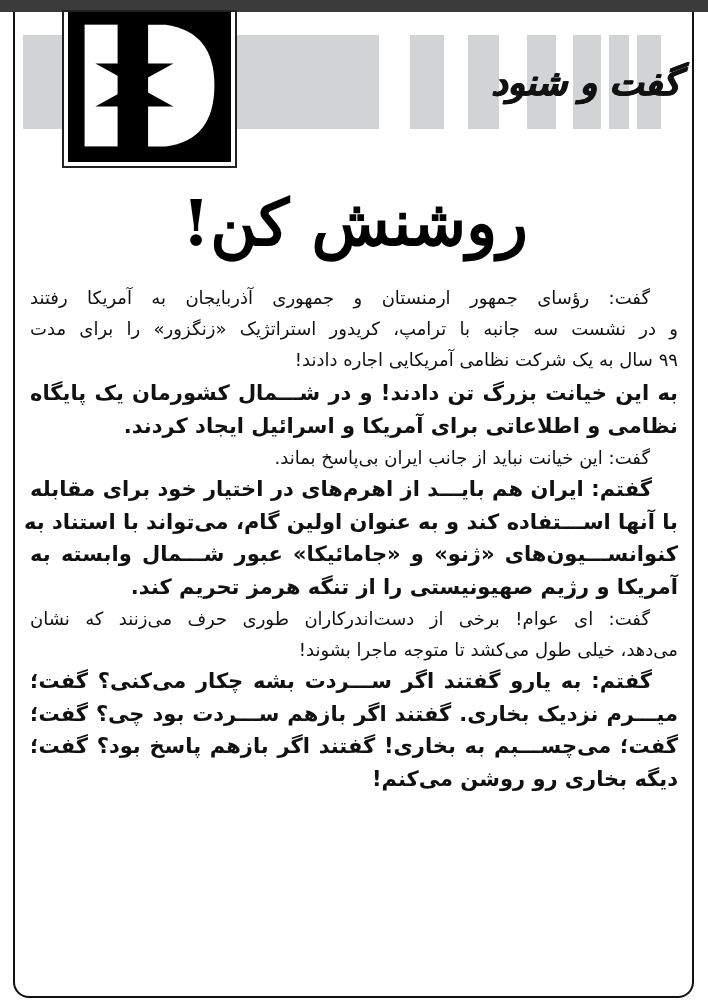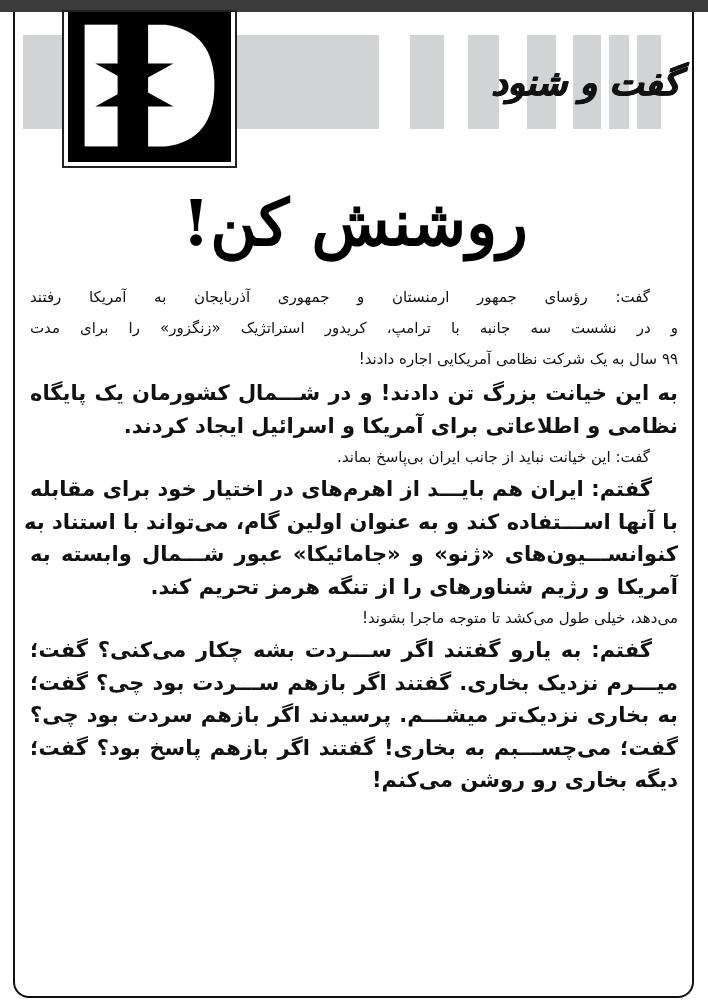--- a/index.html
+++ b/index.html
@@ -43,21 +43,21 @@
     font-size: 64px; line-height: 90px; color: #000;
   }
   .body {
     position: absolute; left: 30px; top: 282px; width: 648px;
     direction: rtl; text-align: justify; text-align-last: right;
     color: #111;
   }
   .para { margin: 0; }
   .para.said {
     font-family: "DejaVu Sans", sans-serif; font-weight: normal;
-    font-size: 15px; line-height: 31px; text-indent: 0; padding-right: 28px;
+    font-size: 18px; line-height: 31px; text-indent: 0; padding-right: 28px;
   }
   .para.replied {
     font-family: "DejaVu Sans", sans-serif; font-weight: bold;
     font-size: 21px; line-height: 32.5px;
   }
   .line { display: block; white-space: nowrap; text-align-last: justify; }
   .line.last { text-align-last: right; }
   .indent { padding-right: 26px; }
 </style>
 </head>
@@ -107,25 +107,25 @@
     <span class="line">به این خیانت بزرگ تن دادند! و در شـــمال کشورمان یک پایگاه</span>
     <span class="line last">نظامی و اطلاعاتی برای آمریکا و اسرائیل ایجاد کردند.</span>
   </p>
   <p class="para said">
     <span class="line last">گفت: این خیانت نباید از جانب ایران بی‌پاسخ بماند.</span>
   </p>
   <p class="para replied">
     <span class="line indent">گفتم: ایران هم بایـــد از اهرم‌های در اختیار خود برای مقابله</span>
     <span class="line">با آنها اســـتفاده کند و به عنوان اولین گام، می‌تواند با استناد به</span>
     <span class="line">کنوانســـیون‌های «ژنو» و «جامائیکا» عبور شـــمال وابسته به</span>
-    <span class="line last">آمریکا و رژیم شناورهای را از تنگه هرمز تحریم کند.</span>
+    <span class="line last">آمریکا و رژیم صهیونیستی را از تنگه هرمز تحریم کند.</span>
   </p>
   <p class="para said">
+    <span class="line">گفت: ای عوام! برخی از دست‌اندرکاران طوری حرف می‌زنند که نشان</span>
     <span class="line last" style="margin-right:-28px;">می‌دهد، خیلی طول می‌کشد تا متوجه ماجرا بشوند!</span>
   </p>
   <p class="para replied">
     <span class="line indent">گفتم: به یارو گفتند اگر ســـردت بشه چکار می‌کنی؟ گفت؛</span>
     <span class="line">میـــرم نزدیک بخاری. گفتند اگر بازهم ســـردت بود چی؟ گفت؛</span>
-    <span class="line">به بخاری نزدیک‌تر میشـــم. پرسیدند اگر بازهم سردت بود چی؟</span>
     <span class="line">گفت؛ می‌چســـبم به بخاری! گفتند اگر بازهم پاسخ بود؟ گفت؛</span>
     <span class="line last">دیگه بخاری رو روشن می‌کنم!</span>
   </p>
 </div>
 
 </body></html>

